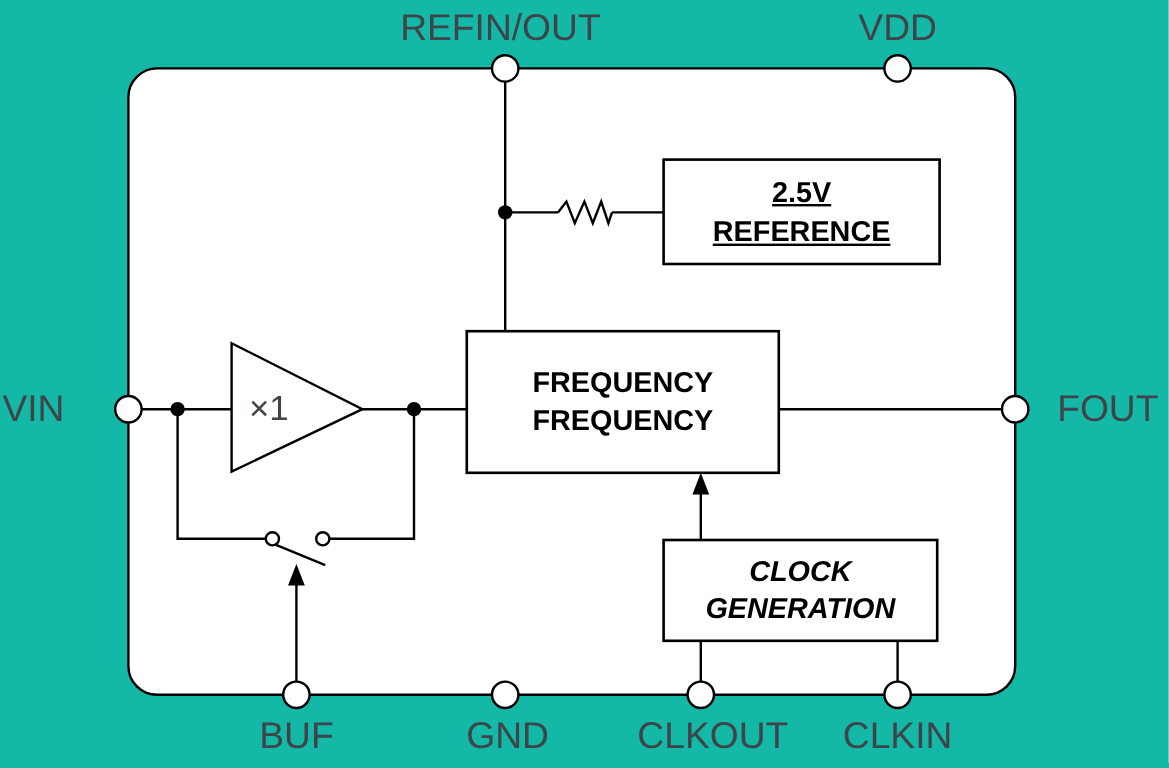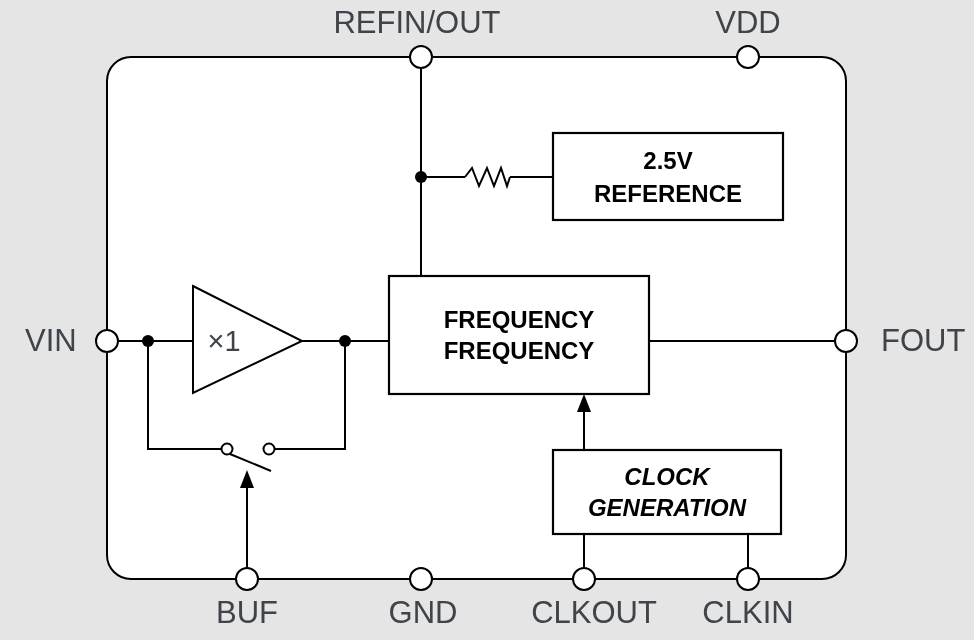--- a/index.html
+++ b/index.html
@@ -4,21 +4,21 @@
 <style>
   html, body {
     margin: 0;
     padding: 0;
     background: #ffffff;
   }
   .diagram-stage {
     position: relative;
     width: 974px;
     height: 640px;
-    background: #e5e5e5;
+    background: #14b8a6;
     font-family: "Liberation Sans", sans-serif;
     overflow: hidden;
   }
   .artwork {
     position: absolute;
     left: 0;
     top: 0;
   }
   .pin-label {
     position: absolute;
@@ -117,30 +117,30 @@
       <circle cx="846" cy="341" r="11"></circle>
       <circle cx="247" cy="579" r="11"></circle>
       <circle cx="421" cy="579" r="11"></circle>
       <circle cx="584" cy="579" r="11"></circle>
       <circle cx="748" cy="579" r="11"></circle>
     </g>
   </svg>
 
   <div class="pin-label centered" style="left:417px; top:6px;">REFIN/OUT</div>
   <div class="pin-label centered" style="left:748px; top:6px;">VDD</div>
-  <div class="pin-label" style="left:25px; top:324px;text-align:right;">VIN</div>
+  <div class="pin-label" style="left:2px; top:324px;text-align:right;">VIN</div>
   <div class="pin-label" style="left:881px; top:324px;">FOUT</div>
   <div class="pin-label centered" style="left:247px; top:596px;">BUF</div>
   <div class="pin-label centered" style="left:423px; top:596px;">GND</div>
   <div class="pin-label centered" style="left:594px; top:596px;">CLKOUT</div>
   <div class="pin-label centered" style="left:748px; top:596px;">CLKIN</div>
 
   <div class="gain-label" style="left:224px; top:326px;">×1</div>
 
-  <div class="block-label" style="left:553px; top:133px; width:230px; height:87px; line-height:33px;">
+  <div class="block-label" style="left:553px; top:133px; width:230px; height:87px; line-height:33px;text-decoration:underline;">
     <span>2.5V</span>
     <span>REFERENCE</span>
   </div>
 
   <div class="block-label" style="left:389px; top:276px; width:260px; height:118px;">
     <span>FREQUENCY</span>
     <span>FREQUENCY</span>
   </div>
 
   <div class="block-label" style="left:553px; top:450px; width:228px; height:84px;font-style:italic;">

